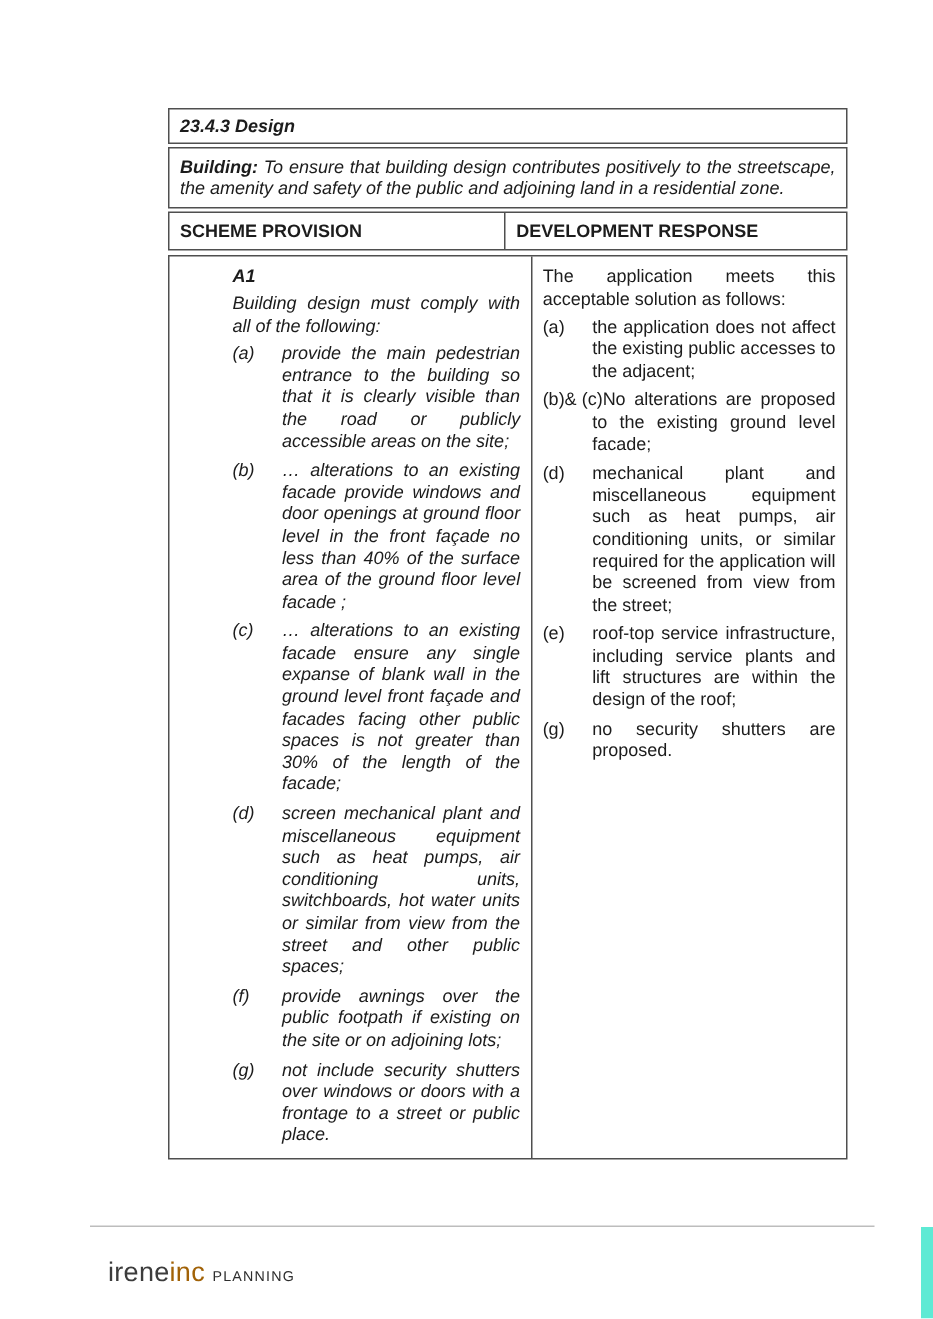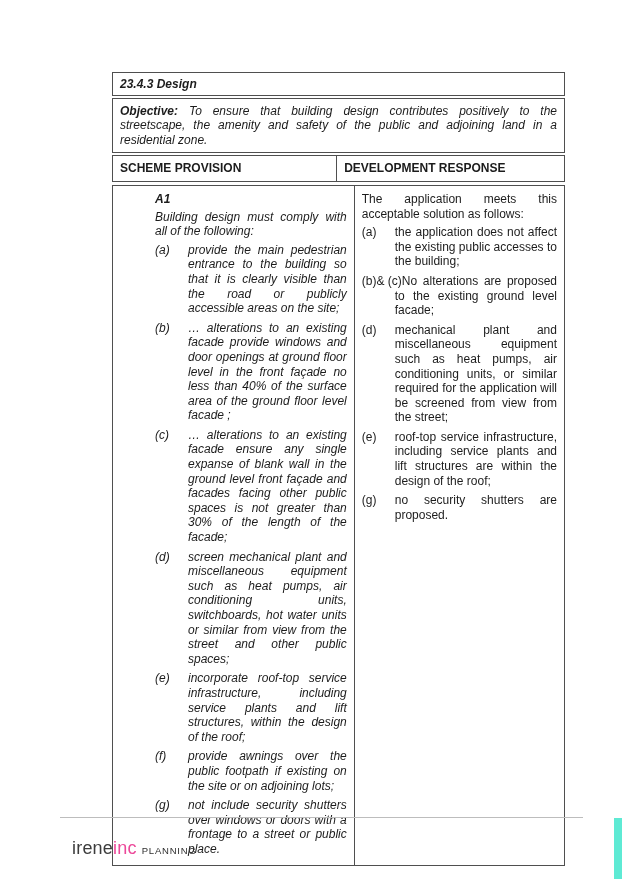--- a/index.html
+++ b/index.html
@@ -72,21 +72,21 @@
     background: #bdbdbd;
   }
   .logo {
     position: absolute;
     left: 72px; top: 838px;
     font-size: 18px;
     letter-spacing: 0.2px;
     color: #3c3c3c;
     white-space: nowrap;
   }
-  .logo .inc { color: #ec4899; }
+  .logo .inc { color: #a16207; }
   .logo .planning {
     font-size: 9.5px;
     letter-spacing: 0.8px;
     color: #2e2e2e;
     margin-left: 5px;
   }
   .footer-address {
     position: absolute;
     right: 49px; top: 845px;
     font-size: 9px;
@@ -111,47 +111,46 @@
 </head>
 <body>
 
 <div class="doc-table">
 
   <div class="row title-row">
     <span>23.4.3 Design</span>
   </div>
 
   <div class="row objective-row">
-    <span class="obj-label">Objective:</span><span> To ensure that building design contributes positively to the streetscape, the amenity and safety of the public and adjoining land in a residential zone.</span>
+    <span class="obj-label">Building:</span><span> To ensure that building design contributes positively to the streetscape, the amenity and safety of the public and adjoining land in a residential zone.</span>
   </div>
 
   <div class="row header-row">
     <div class="cell cell-left">SCHEME PROVISION</div>
     <div class="cell cell-right">DEVELOPMENT RESPONSE</div>
   </div>
 
   <div class="row content-row">
 
     <div class="cell cell-left body">
       <div class="code">A1</div>
       <div class="para">Building design must comply with all of the following:</div>
 
       <div class="item"><span class="lbl">(a)</span><span class="txt">provide the main pedestrian entrance to the building so that it is clearly visible than the road or publicly accessible areas on the site;</span></div>
       <div class="item"><span class="lbl">(b)</span><span class="txt">… alterations to an existing facade provide windows and door openings at ground floor level in the front façade no less than 40% of the surface area of the ground floor level facade ;</span></div>
       <div class="item"><span class="lbl">(c)</span><span class="txt">… alterations to an existing facade ensure any single expanse of blank wall in the ground level front façade and facades facing other public spaces is not greater than 30% of the length of the facade;</span></div>
       <div class="item"><span class="lbl">(d)</span><span class="txt">screen mechanical plant and miscellaneous equipment such as heat pumps, air conditioning units, switchboards, hot water units or similar from view from the street and other public spaces;</span></div>
-      <div class="item"><span class="lbl">(e)</span><span class="txt">incorporate roof-top service infrastructure, including service plants and lift structures, within the design of the roof;</span></div>
       <div class="item"><span class="lbl">(f)</span><span class="txt">provide awnings over the public footpath if existing on the site or on adjoining lots;</span></div>
       <div class="item"><span class="lbl">(g)</span><span class="txt">not include security shutters over windows or doors with a frontage to a street or public place.</span></div>
     </div>
 
     <div class="cell cell-right body">
       <div class="para">The application meets this acceptable solution as follows:</div>
 
-      <div class="item"><span class="lbl">(a)</span><span class="txt">the application does not affect the existing public accesses to the building;</span></div>
+      <div class="item"><span class="lbl">(a)</span><span class="txt">the application does not affect the existing public accesses to the adjacent;</span></div>
       <div class="item flow-label"><span class="lbl">(b)&amp; (c)</span><span class="txt">No alterations are proposed to the existing ground level facade;</span></div>
       <div class="item"><span class="lbl">(d)</span><span class="txt">mechanical plant and miscellaneous equipment such as heat pumps, air conditioning units, or similar required for the application will be screened from view from the street;</span></div>
       <div class="item"><span class="lbl">(e)</span><span class="txt">roof-top service infrastructure, including service plants and lift structures are within the design of the roof;</span></div>
       <div class="item"><span class="lbl">(g)</span><span class="txt">no security shutters are proposed.</span></div>
     </div>
 
   </div>
 </div>
 
 <div class="footer-rule"></div>

